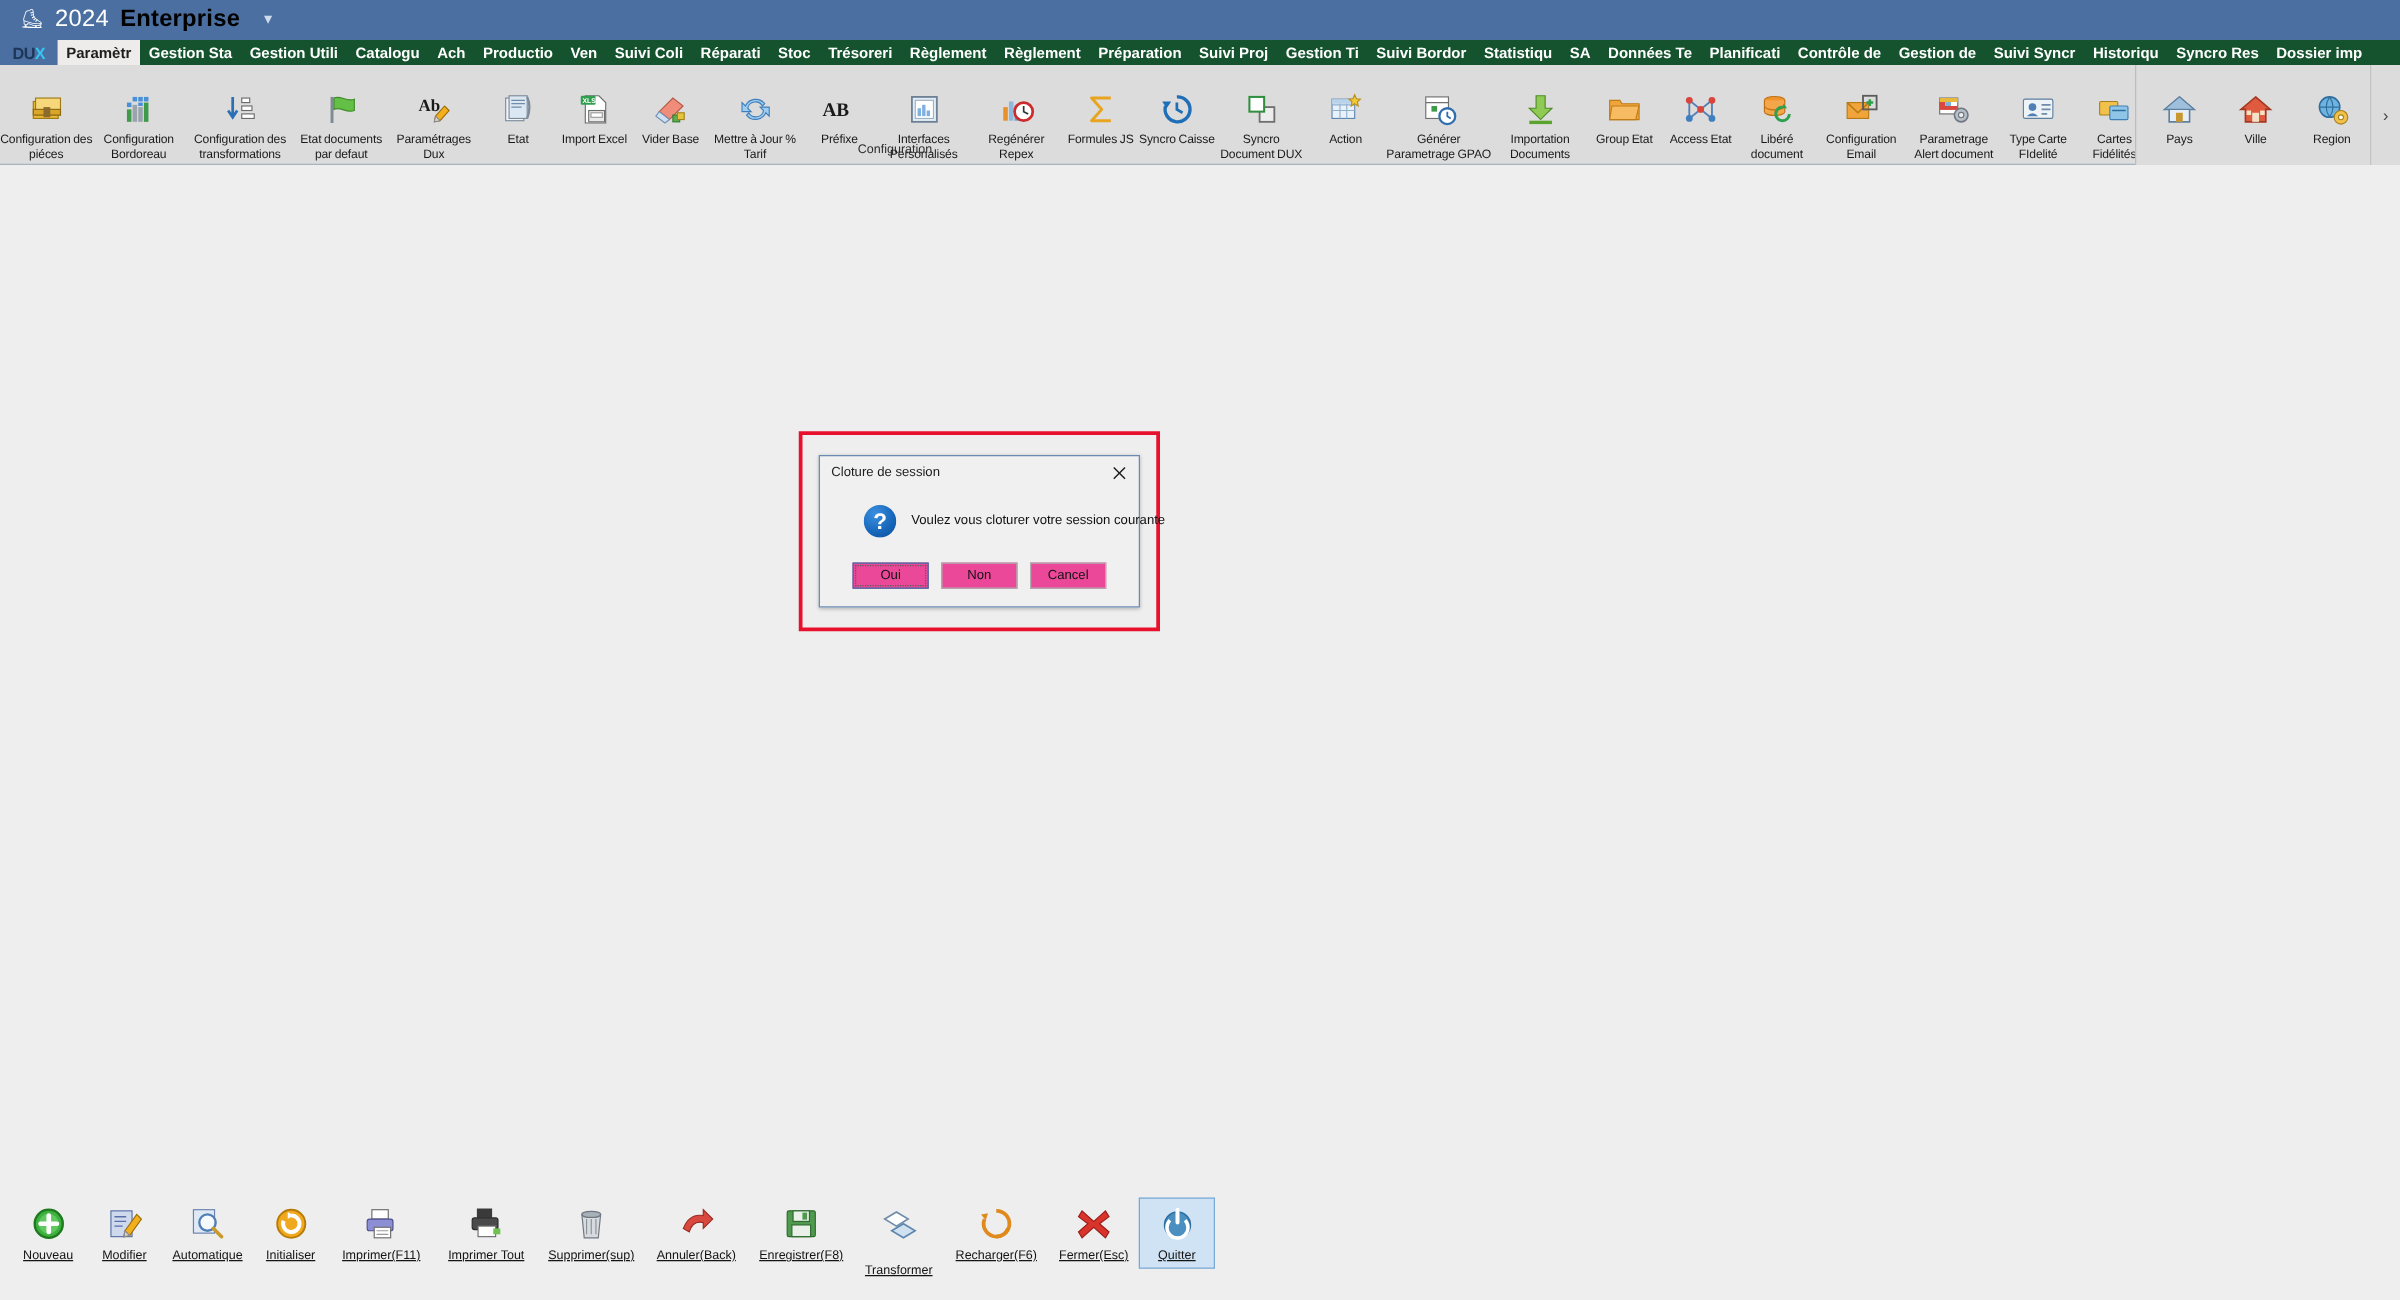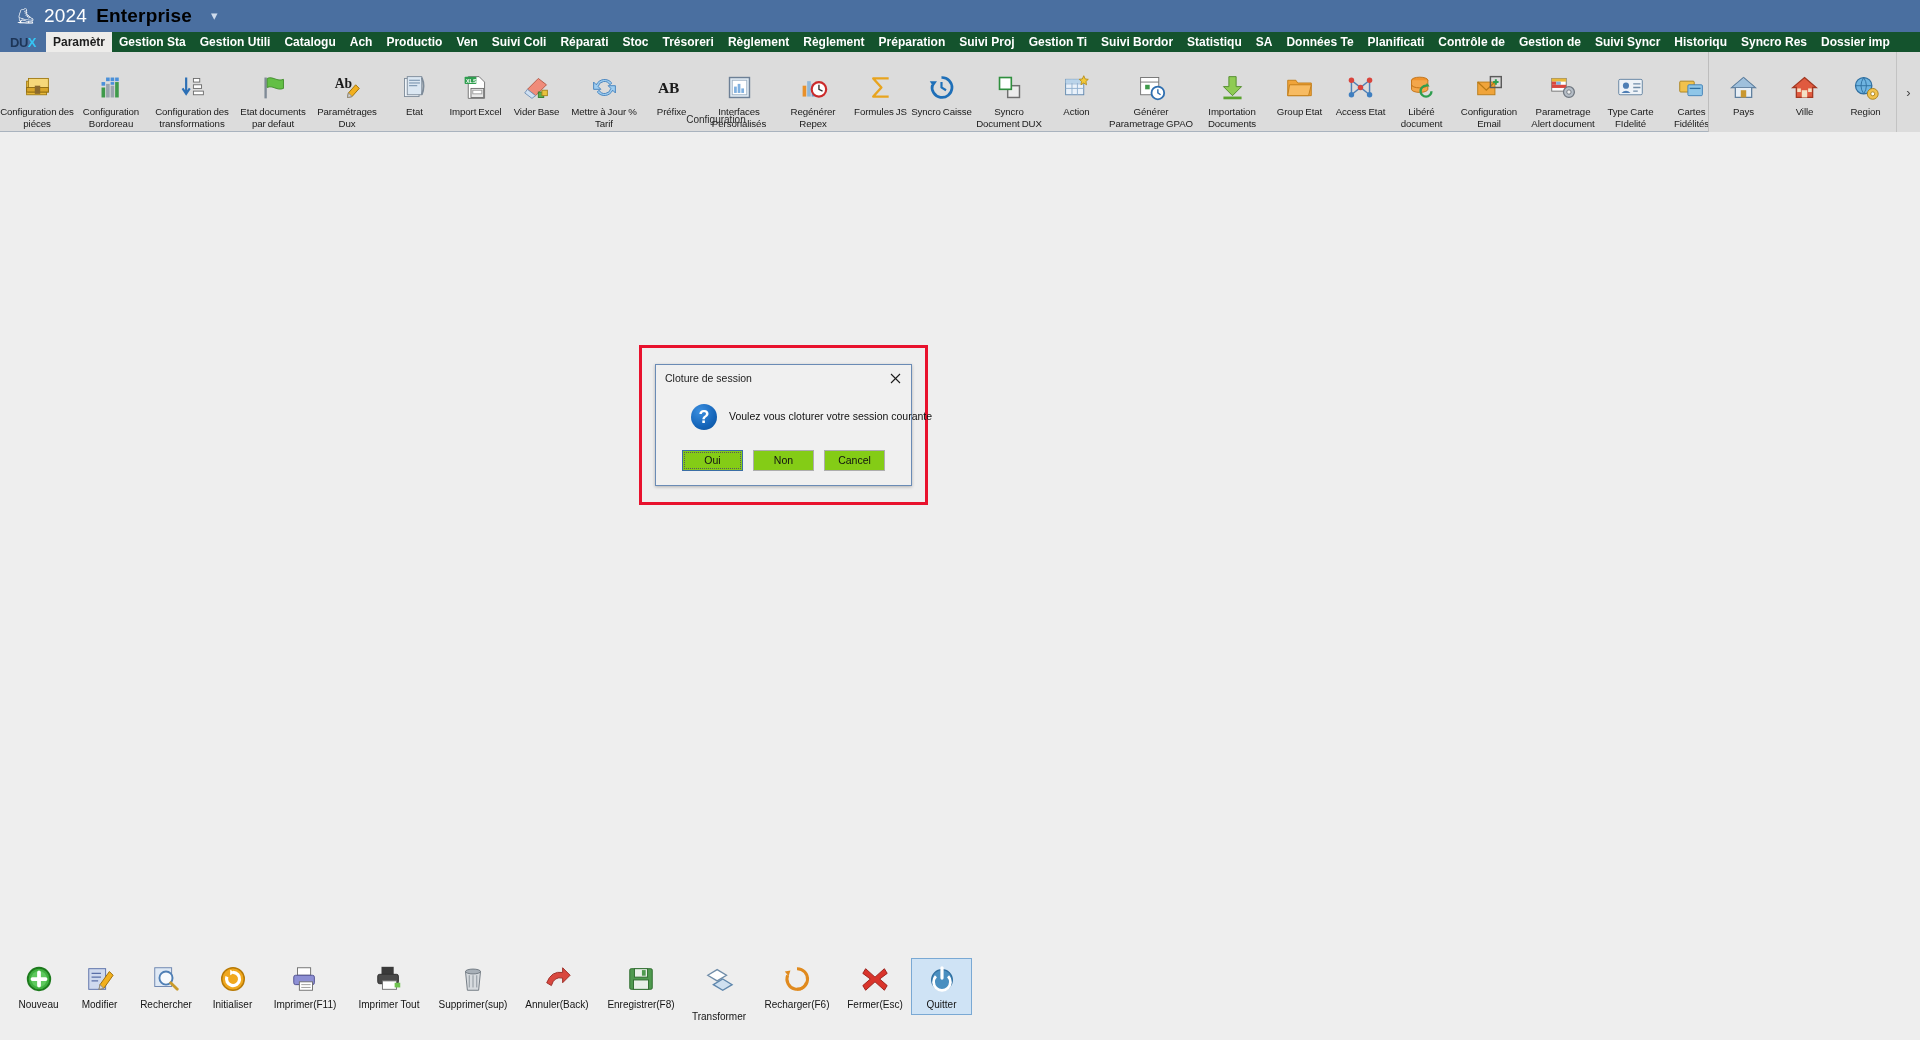--- a/index.html
+++ b/index.html
@@ -169,21 +169,21 @@
     white-space: nowrap;
   }
   #dialog-buttons {
     height: 40px;
     display: flex; align-items: center; justify-content: center;
     gap: 10px;
     padding-bottom: 10px;
   }
   .dlg-btn {
     width: 61px; height: 21px;
-    background: #84cc16;
+    background: #ec4899;
     border: 1px solid #adadad;
     font-size: 10.5px; color: #111111;
     display: flex; align-items: center; justify-content: center;
     cursor: default;
     font-family: "Liberation Sans", sans-serif;
   }
   .dlg-btn.default {
     border: 1px solid #3b6ea5;
     outline: 1px dotted #5a5a5a;
     outline-offset: -3px;
@@ -209,21 +209,21 @@
     border: 1px solid #7aa9d4;
     padding: 2px 0 3px 0;
   }
   .bb-icon {
     height: 36px; width: 40px;
     display: flex; align-items: center; justify-content: center;
     margin-bottom: 2px;
   }
   .bb-label {
     font-size: 10px; color: #141414; text-align: right;
-    line-height: 12px; white-space: nowrap;
+    line-height: 12px; white-space: nowrap; text-decoration: underline;
   }
   .bb-btn.lowered .bb-label { margin-top: 12px; }
 
   svg { display: block; }
 </style>
 </head>
 <body>
 
 <div id="titlebar">
   <div class="tb-left">
@@ -650,21 +650,21 @@
       <div class="bb-label">Modifier</div>
     </div>
     <div class="bb-btn w2">
       <div class="bb-icon">
         <svg width="30" height="30" viewBox="0 0 32 32">
           <rect x="4" y="4" width="18" height="20" fill="#dfe9f5" stroke="#6a83ad"></rect>
           <circle cx="16" cy="15" r="7" fill="#ffffff" fill-opacity=".75" stroke="#4f7fb5" stroke-width="2"></circle>
           <path d="M21 20 L28 27" stroke="#c99a2a" stroke-width="3" stroke-linecap="round"></path>
         </svg>
       </div>
-      <div class="bb-label">Rechercher</div>
+      <div class="bb-label">Automatique</div>
     </div>
     <div class="bb-btn ">
       <div class="bb-icon">
         <svg width="30" height="30" viewBox="0 0 32 32">
           <circle cx="16" cy="16" r="12" fill="#f0a81e" stroke="#b87a06" stroke-width="1.6"></circle>
           <path d="M16 9 A7 7 0 1 1 9.5 13.5" fill="none" stroke="#ffffff" stroke-width="3.4"></path>
           <path d="M13 6 l5 3 l-5 3 Z" fill="#ffffff"></path>
         </svg>
       </div>
       <div class="bb-label">Initialiser</div>

